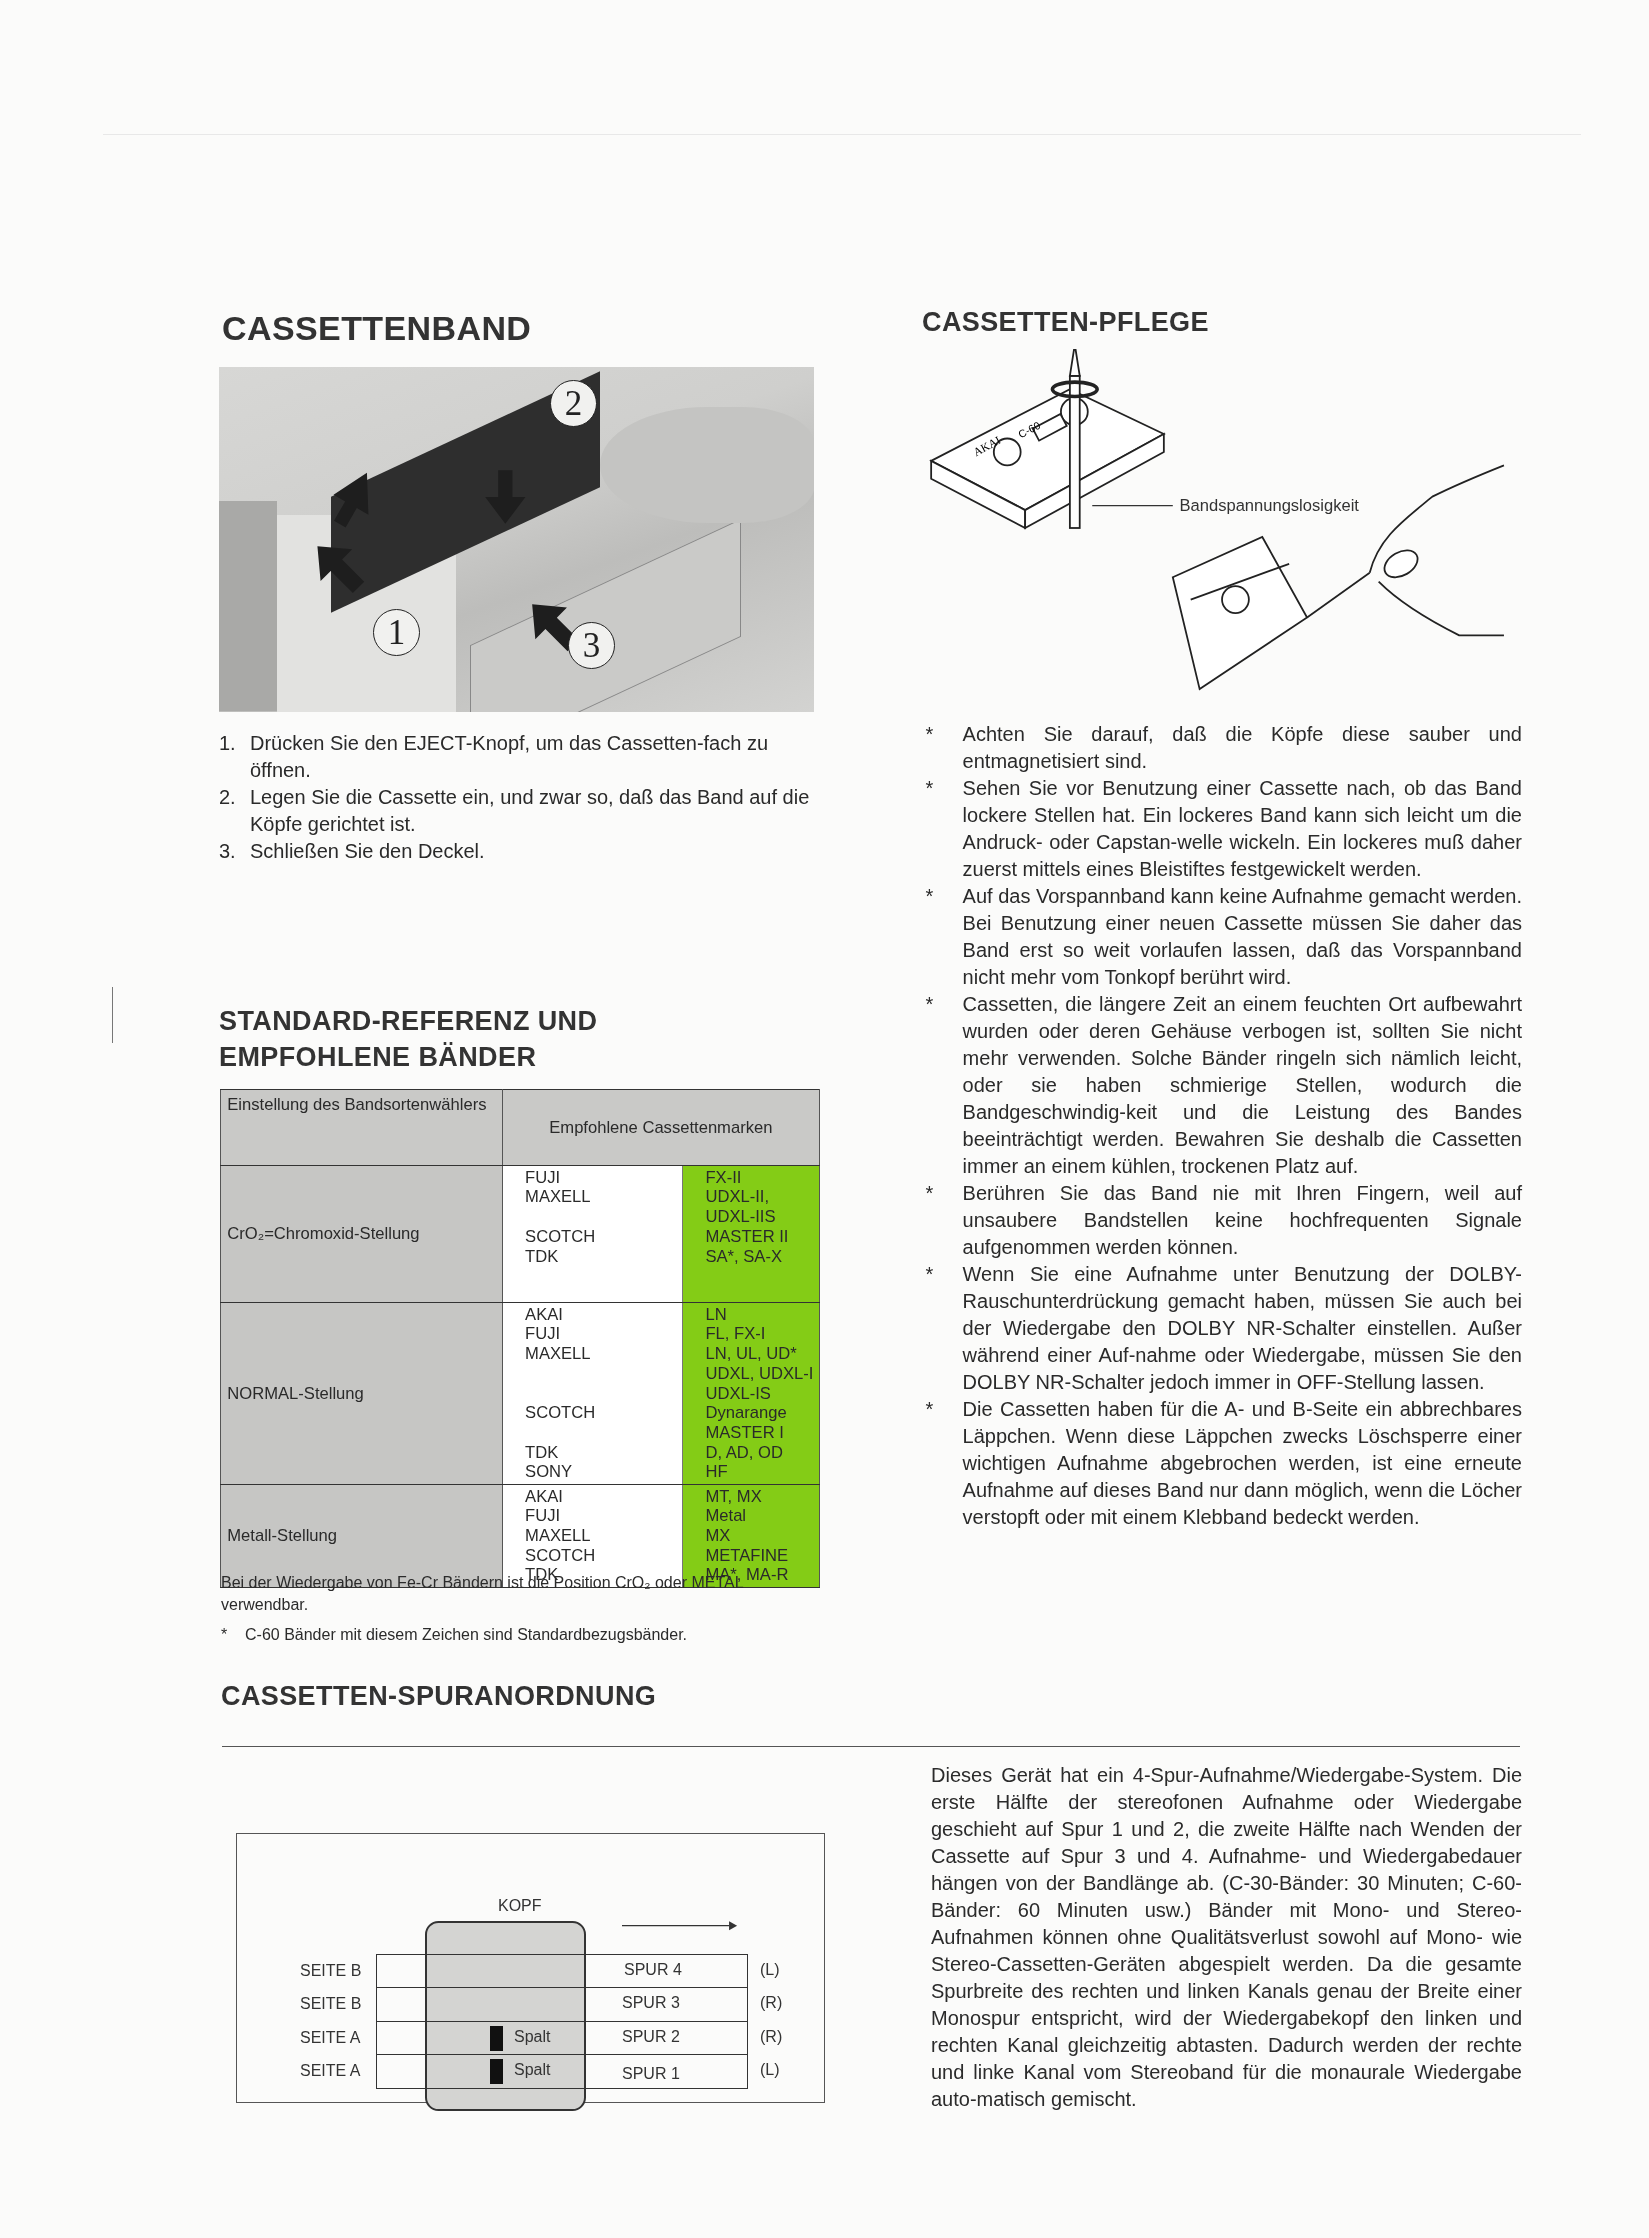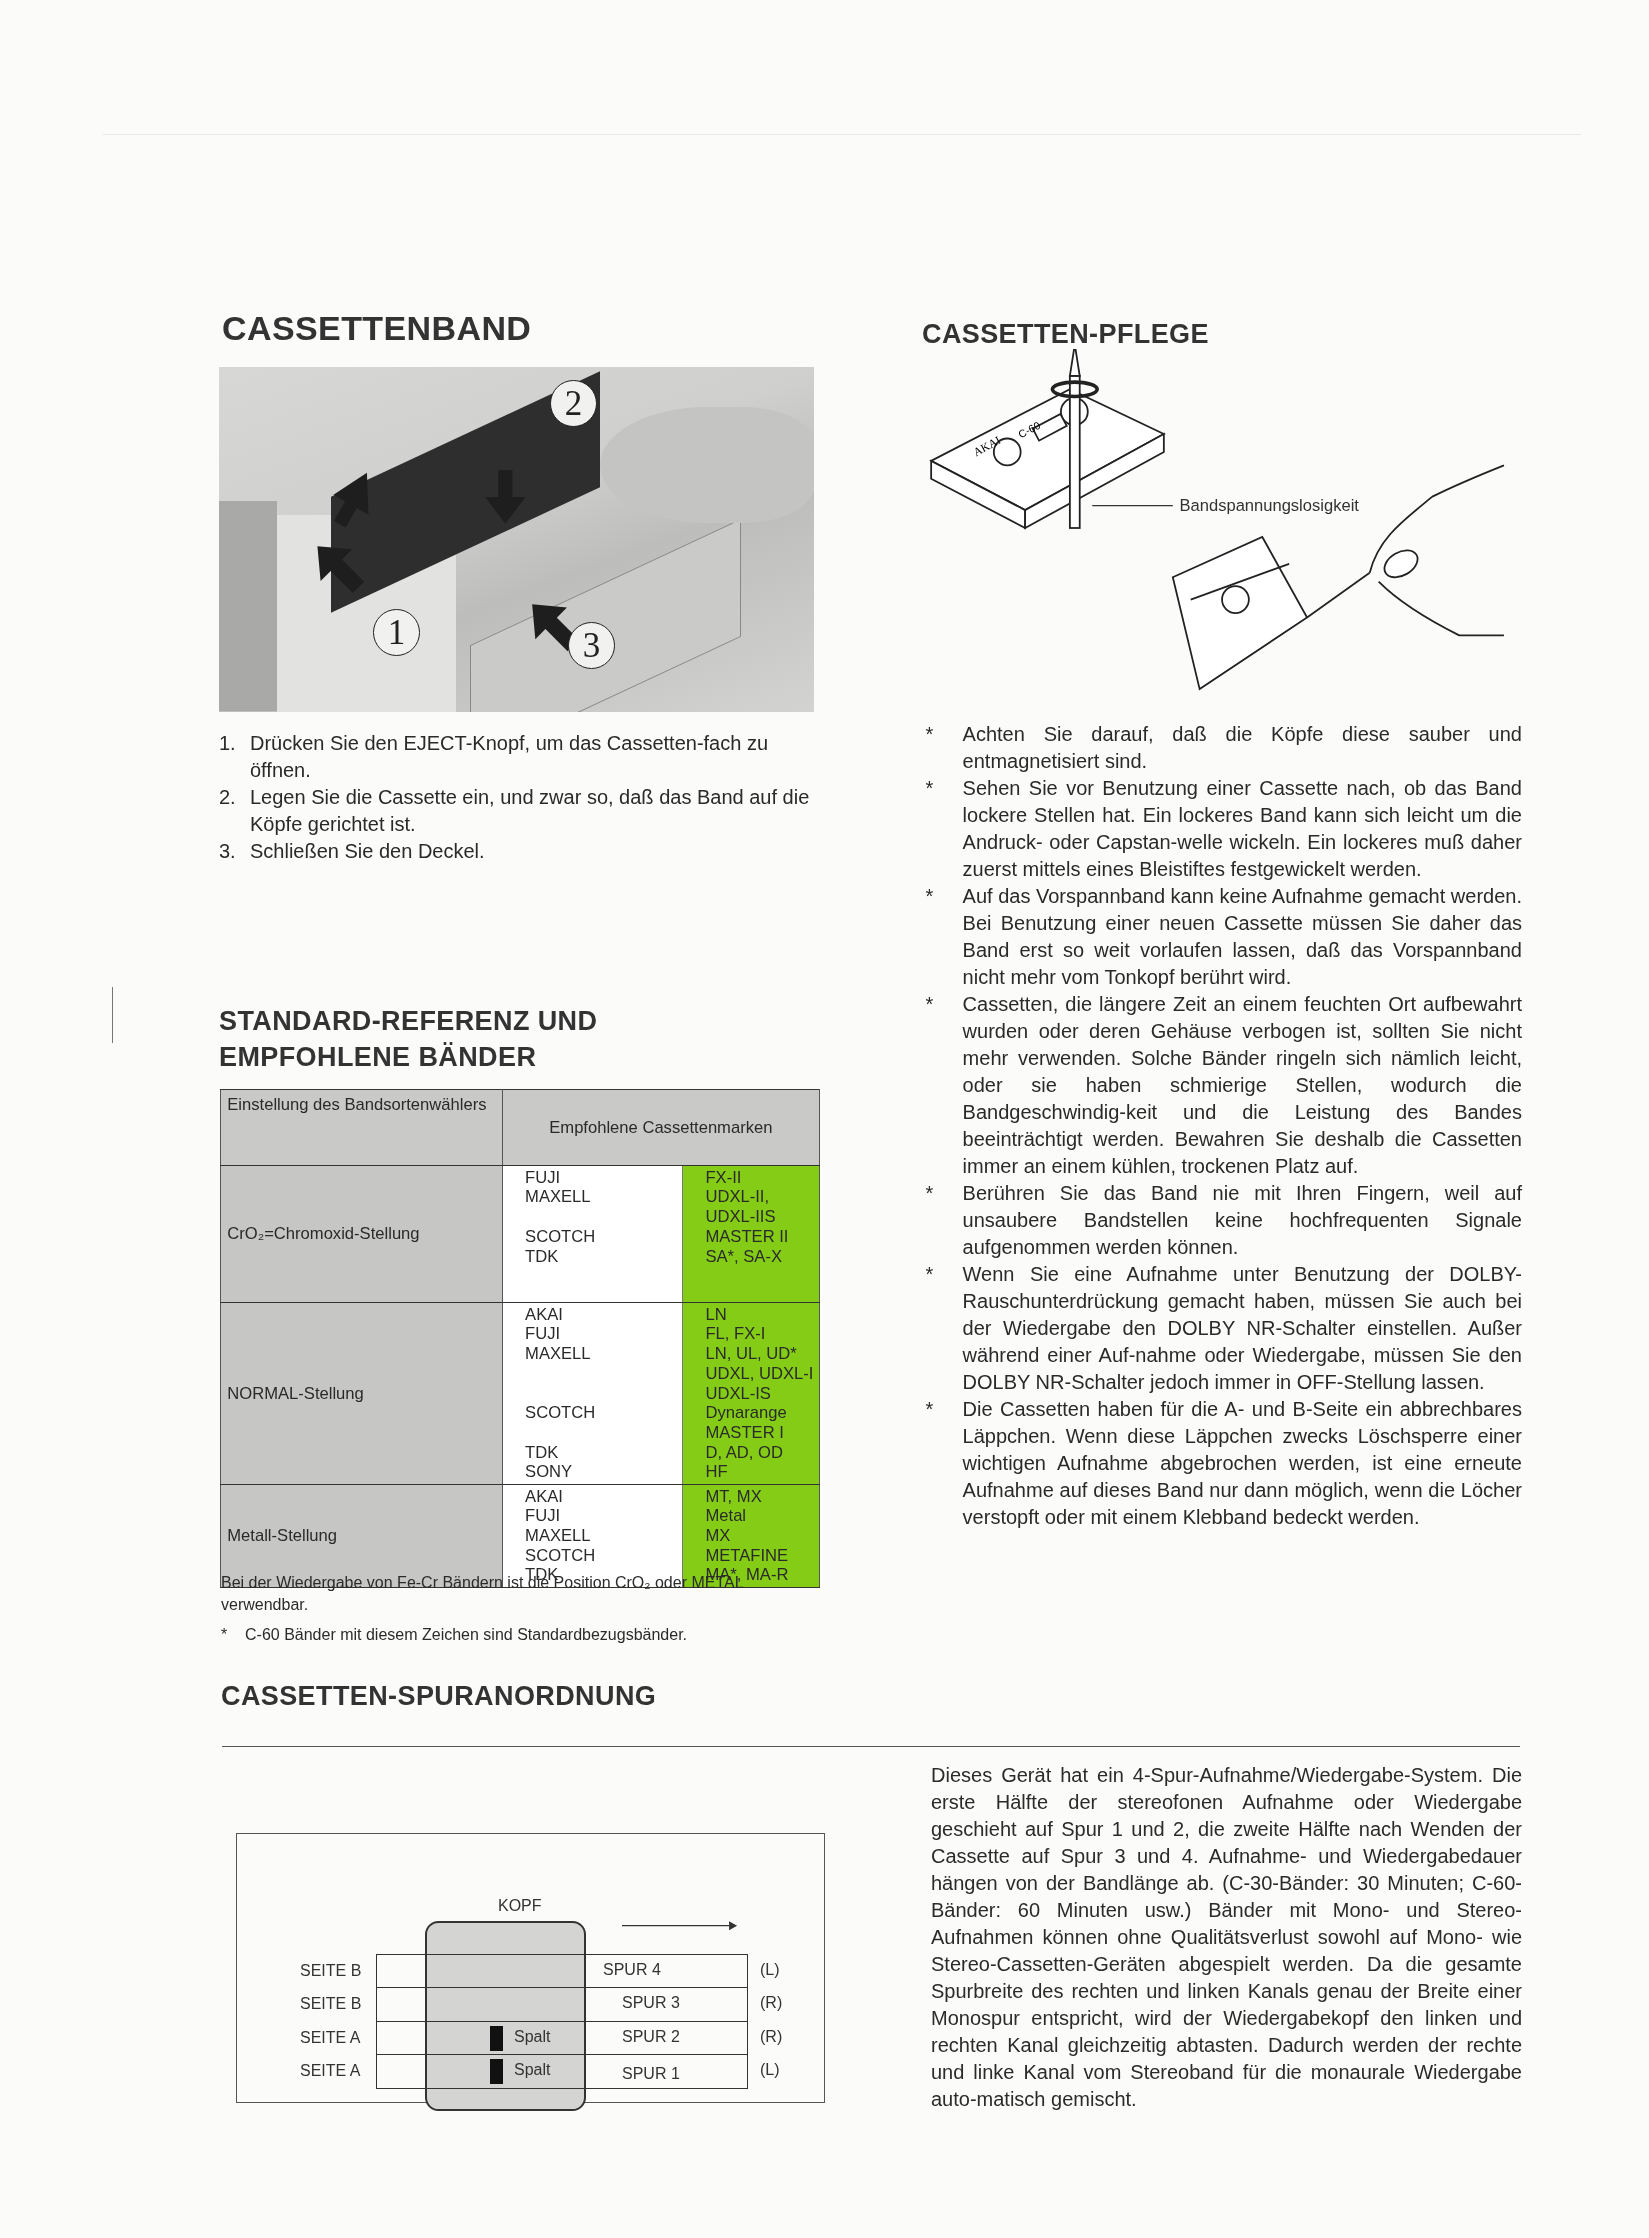--- a/index.html
+++ b/index.html
@@ -179,21 +179,21 @@
   </tr>
 </tbody>
   </table>
 
 <div class="abs note" style="left:221px; top:1572px; width:609px;">Bei der Wiedergabe von Fe-Cr Bändern ist die Position CrO₂ oder METAL verwendbar.</div>
 <div class="abs note" style="left:221px; top:1624px; width:609px; display:flex;">
   <span style="width:24px;">*</span>
   <span>C-60 Bänder mit diesem Zeichen sind Standardbezugsbänder.</span>
 </div>
 
-<div class="abs h2" style="left:922px; top:316px;">CASSETTEN-PFLEGE</div>
+<div class="abs h2" style="left:922px; top:304px;">CASSETTEN-PFLEGE</div>
 
 <svg class="abs" style="left:922px; top:349px;" width="609" height="358" viewBox="0 0 1360 800">
 
   <g stroke="#222" stroke-width="4" fill="#fff">
     <polygon points="20,250 330,90 540,190 230,360"></polygon>
     <polygon points="20,250 20,290 230,400 230,360"></polygon>
     <polygon points="230,360 540,190 540,230 230,400"></polygon>
     <circle cx="190" cy="230" r="30"></circle>
     <circle cx="340" cy="140" r="30"></circle>
     <rect x="250" y="160" width="70" height="30" transform="rotate(-28 285 175)"></rect>
@@ -266,21 +266,21 @@
 
   <div class="track" style="left:139px; top:120px; width:372px;"></div>
   <div class="track" style="left:139px; top:153px; width:372px;"></div>
   <div class="track" style="left:139px; top:187px; width:372px;"></div>
   <div class="track" style="left:139px; top:220px; width:372px;"></div>
   <div class="track" style="left:139px; top:254px; width:372px;"></div>
   <div style="position:absolute; left:139px; top:120px; width:0; height:134px; border-left:0.9px solid #333;"></div>
   <div style="position:absolute; left:510px; top:120px; width:0; height:134px; border-left:0.9px solid #333;"></div>
 
   <div class="lbl" style="left:63px; top:128px;">SEITE B</div>
-  <div class="lbl" style="left:366px; top:127px;">SPUR 4</div>
+  <div class="lbl" style="left:387px; top:127px;">SPUR 4</div>
   <div class="lbl" style="left:523px; top:127px;">(L)</div>
 
   <div class="lbl" style="left:63px; top:161px;">SEITE B</div>
   <div class="lbl" style="left:385px; top:160px;">SPUR 3</div>
   <div class="lbl" style="left:523px; top:160px;">(R)</div>
 
   <div class="lbl" style="left:63px; top:195px;">SEITE A</div>
   <div class="gap" style="left:253px; top:192px;"></div>
   <div class="lbl" style="left:277px; top:194px;">Spalt</div>
   <div class="lbl" style="left:385px; top:194px;">SPUR 2</div>

